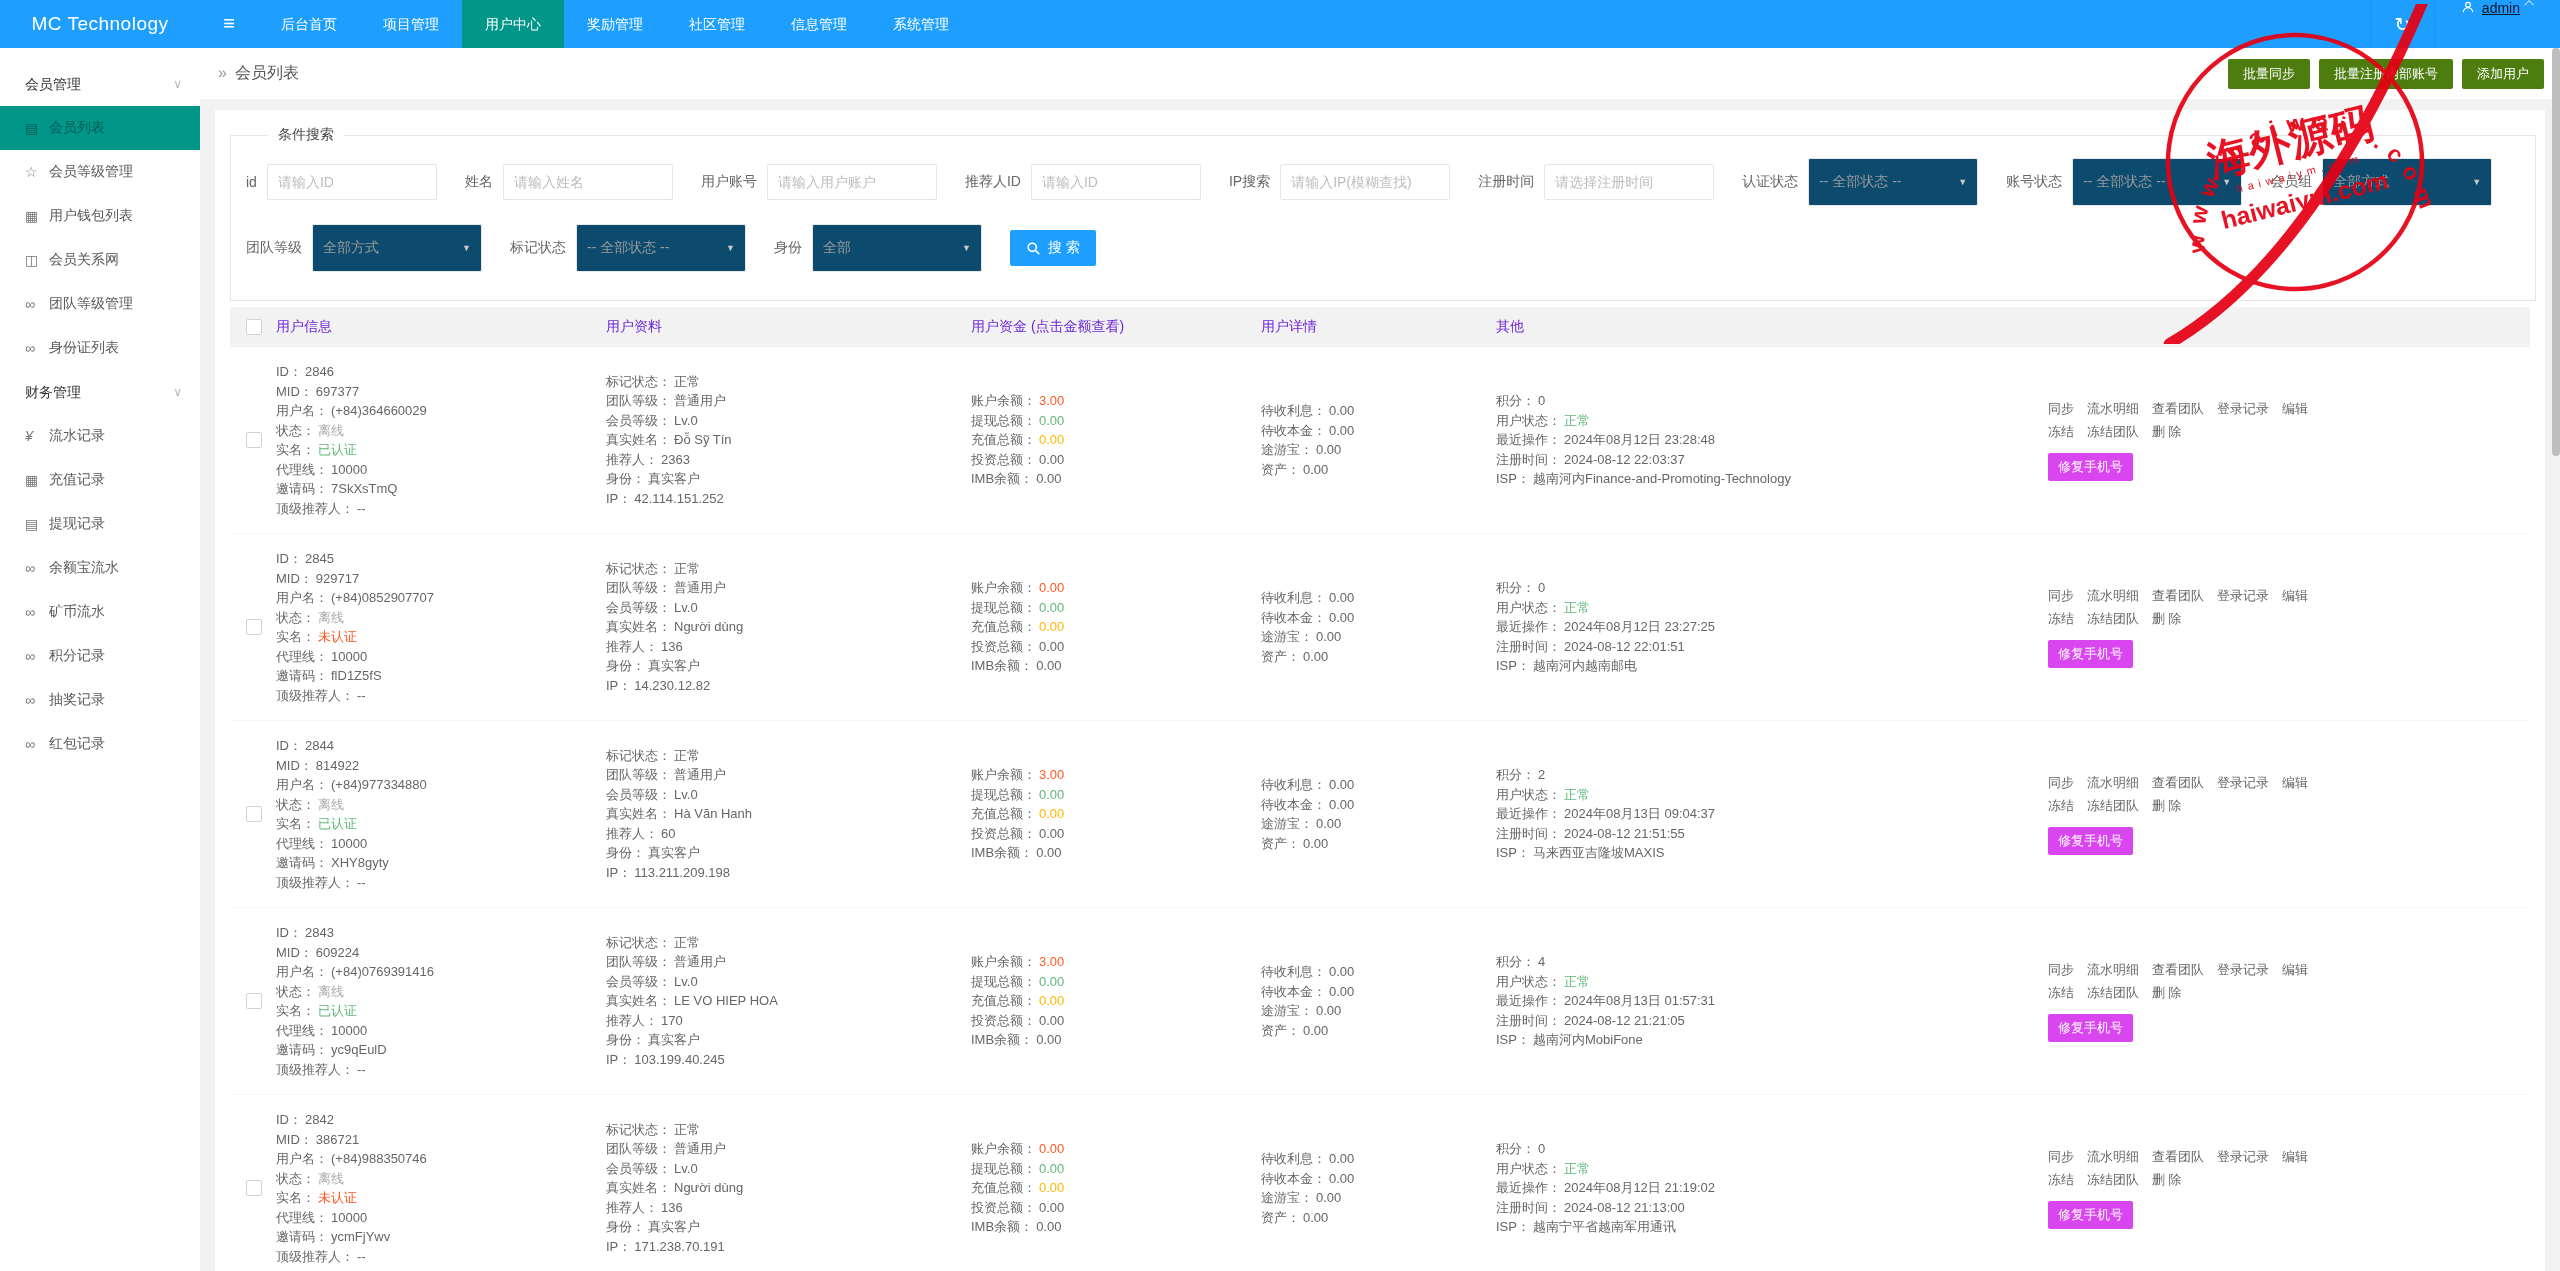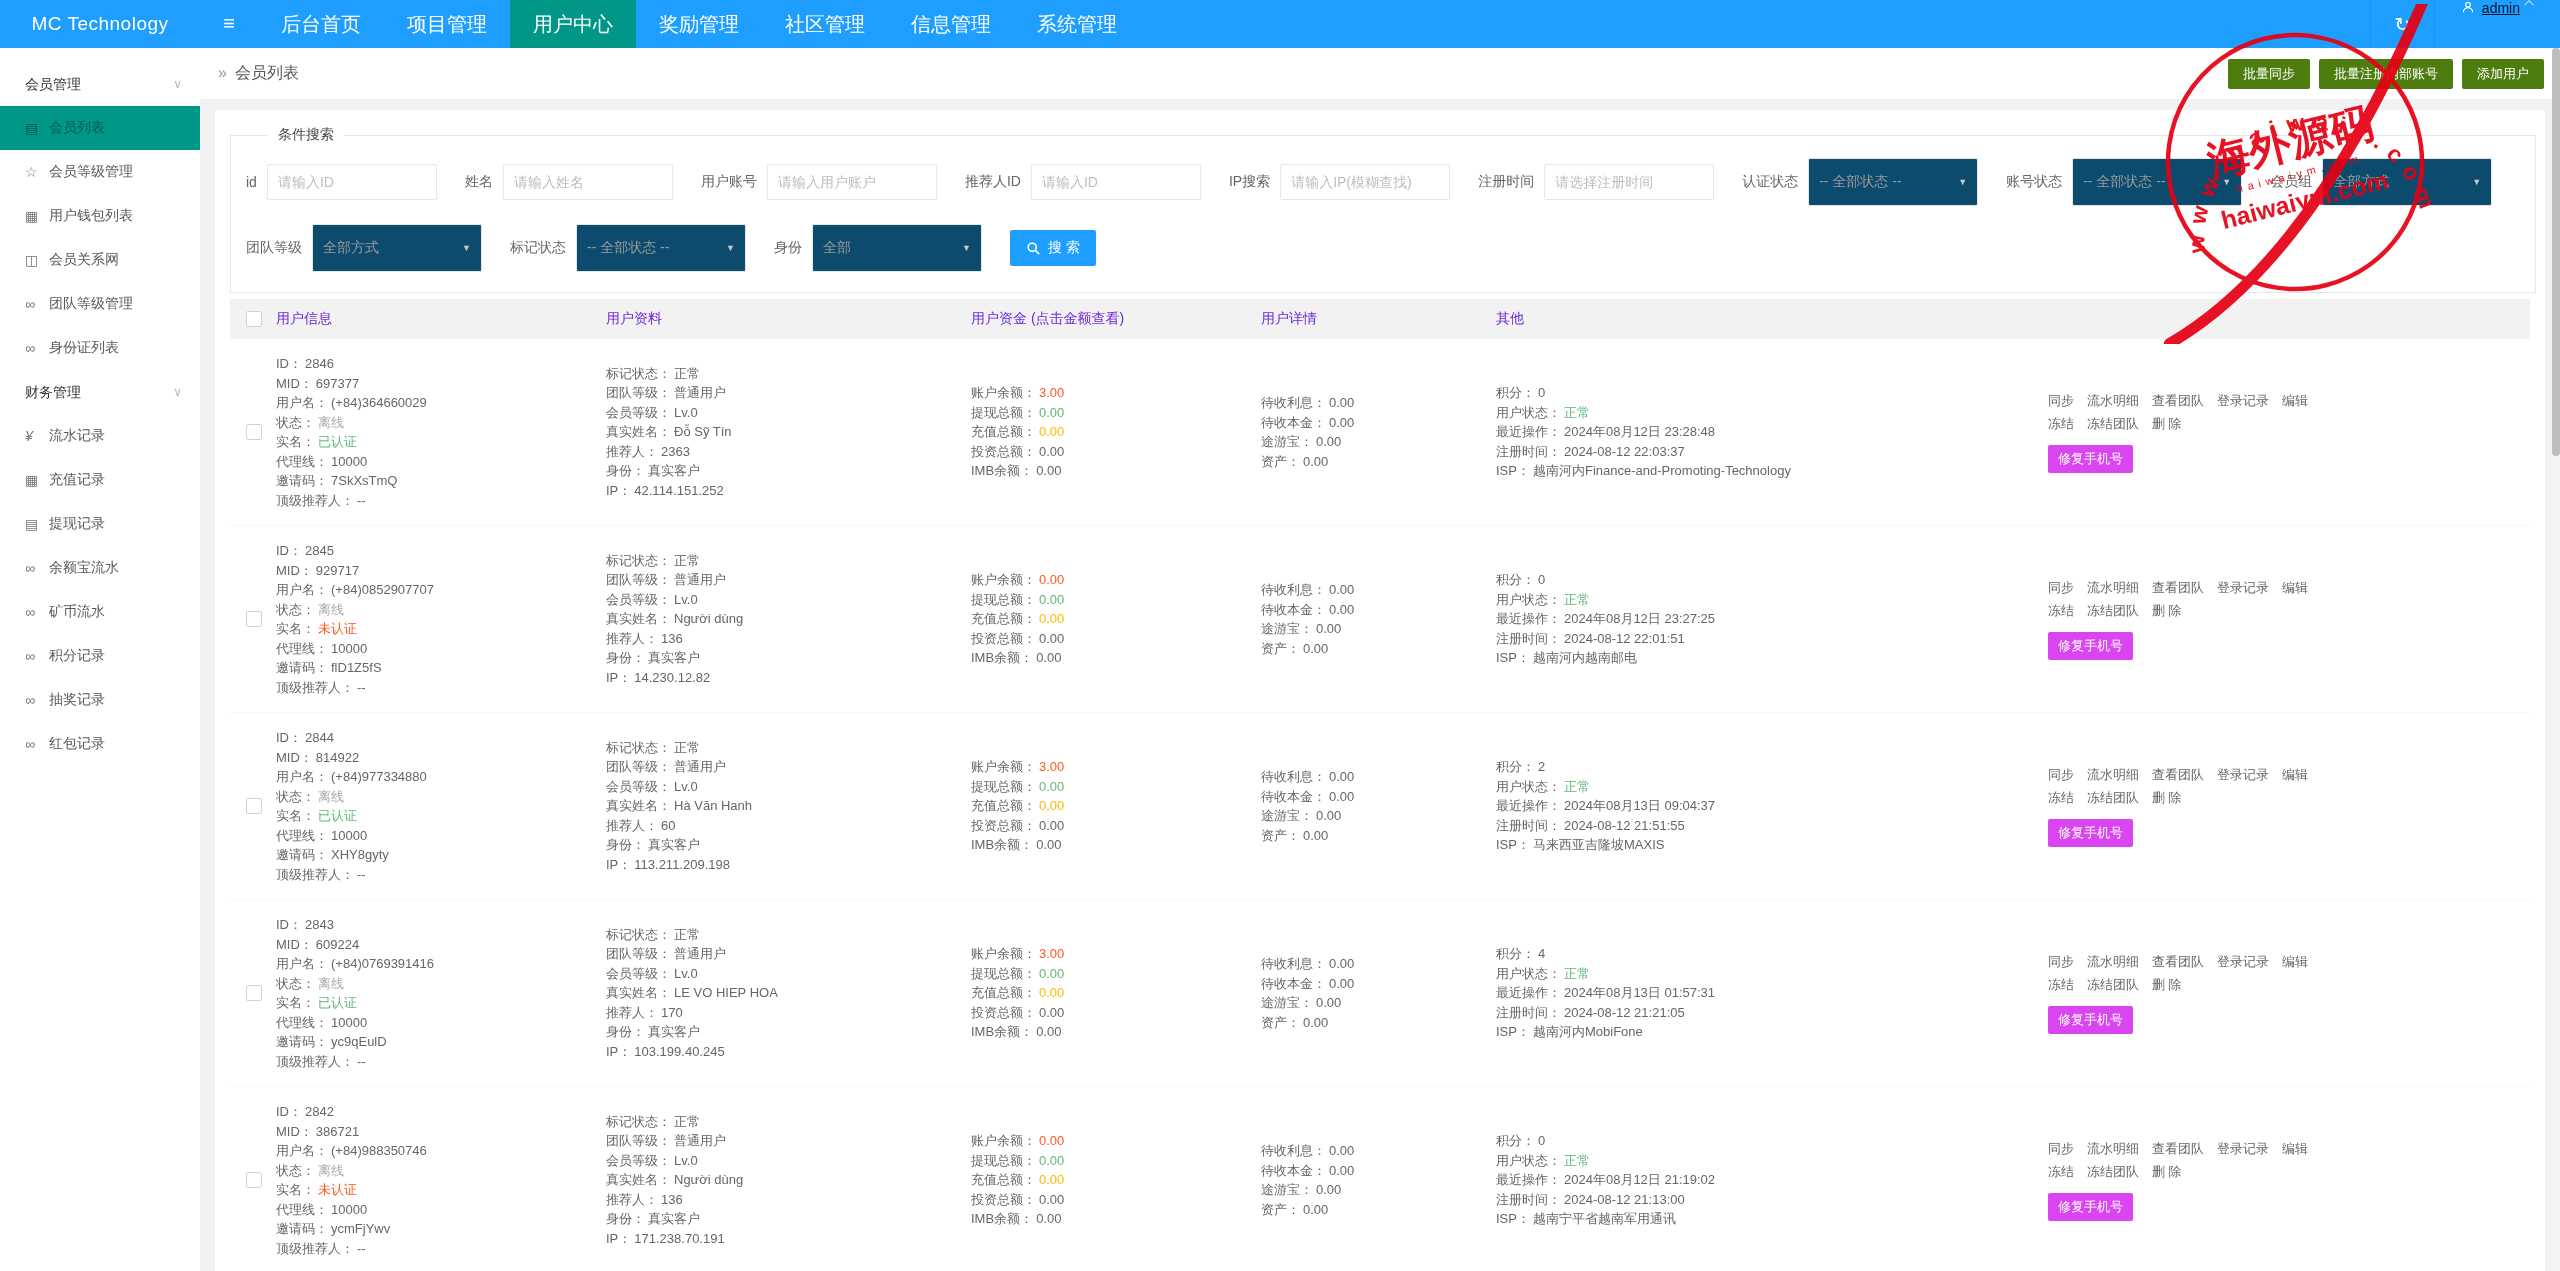--- a/index.html
+++ b/index.html
@@ -4,21 +4,21 @@
 <style>
   * { margin:0; padding:0; box-sizing:border-box; }
   html,body { width:2560px; height:1271px; overflow:hidden; background:#f2f2f2;
     font-family:"Liberation Sans","DejaVu Sans",sans-serif; }
 
   
   .navbar { position:absolute; top:0; left:0; width:2560px; height:48px; background:#1E9FFF; z-index:10; display:flex; align-items:stretch; }
   .brand { width:200px; color:#fff; font-size:19px; line-height:48px; text-align:center; letter-spacing:.5px; }
   .nav-burger { width:58px; color:#fff; font-size:20px; line-height:46px; text-align:center; cursor:pointer; }
   .nav-menu { display:flex; }
-  .nav-item { display:block; color:#fff; font-size:20px; line-height:48px; padding:0 23px; text-decoration:none; cursor:pointer; }
+  .nav-item { display:block; color:#fff; font-size:14px; line-height:48px; padding:0 23px; text-decoration:none; cursor:pointer; }
   .nav-item.active { background:#009688; }
   .nav-right { margin-left:auto; display:flex; align-items:stretch; }
   .nav-refresh { width:64px; display:flex; align-items:center; justify-content:center; color:#fff; font-size:19px; cursor:pointer; border-left:1px solid rgba(0,0,0,.06); }
   .nav-user { display:flex; gap:7px; padding:0 26px; color:#0f172a; font-size:14px; cursor:pointer; border-left:1px solid rgba(0,0,0,.06);text-decoration:underline; }
   .caret-up { width:7px; height:7px; border-left:1.5px solid rgba(255,255,255,.75); border-top:1.5px solid rgba(255,255,255,.75); transform:rotate(45deg) translateY(2px); }
 
   
   .sidebar { position:absolute; top:48px; left:0; width:200px; bottom:0; background:#fff; z-index:5; padding-top:14px; }
   .side-group { height:44px; line-height:44px; padding:0 18px 0 25px; color:#333; font-size:14px; display:flex; justify-content:space-between; align-items:center; cursor:pointer; }
   .side-group .chev { color:#b7b7b7; font-size:12px; }
@@ -30,21 +30,21 @@
   
   .main { position:absolute; left:200px; top:48px; right:0; bottom:0; background:#f2f2f2; }
   .page-head { height:51px; background:#fff; display:flex; align-items:center; justify-content:space-between; padding:0 16px 0 18px; }
   .crumb { font-size:16px; color:#999; }
   .crumb .crumb-title { color:#555; margin-left:8px; }
   .head-btns { display:flex; }
   .btn-blue { background:#4d7c0f; color:#fff; border:none; border-radius:2px; height:30px; padding:0 15px; font-size:13px; margin-left:9px; cursor:pointer; }
 
   .card { margin:11px 15px 0; background:#fff; padding:10px 15px 0; min-height:1160px; }
 
-  fieldset { border:1px solid #e6e6e6; padding:14px 15px 20px; margin-top:6px; }
+  fieldset { border:1px solid #e6e6e6; padding:14px 15px 28px; margin-top:6px; }
   legend { margin-left:22px; padding:0 10px; font-size:14px; color:#444; }
   .f-row { display:flex; align-items:center; }
   .f-row + .f-row { margin-top:18px; }
   .f-item { display:flex; align-items:center; margin-right:28px; }
   .f-item label { font-size:14px; color:#666; margin-right:10px; white-space:nowrap; }
   .f-item input { width:170px; height:36px; border:1px solid #e6e6e6; border-radius:2px; padding:0 10px; font-size:14px; color:#666; outline:none; }
   .f-item input::placeholder { color:#bdbdbd; }
   .sel { width:170px; height:48px; border:1px solid #e6e6e6; border-radius:2px; background:#0c4a6e; display:flex; align-items:center; justify-content:space-between; padding:0 10px; font-size:14px; color:#9a9a9a; cursor:pointer; }
   .sarr { color:#c8c8c8; font-size:9px; }
   .btn-search { background:#1E9FFF; border:none; border-radius:2px; height:36px; padding:0 16px; color:#fff; font-size:14px; display:flex; align-items:center; gap:7px; cursor:pointer; }

